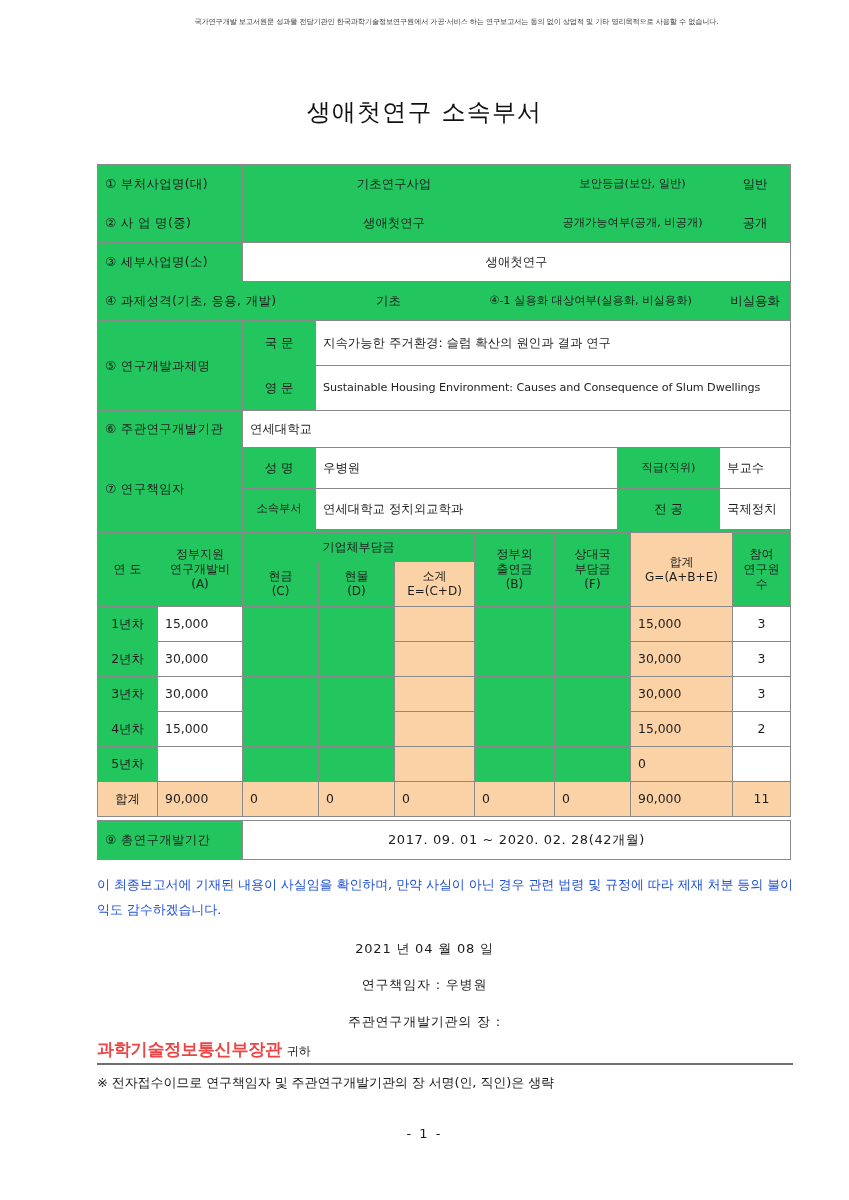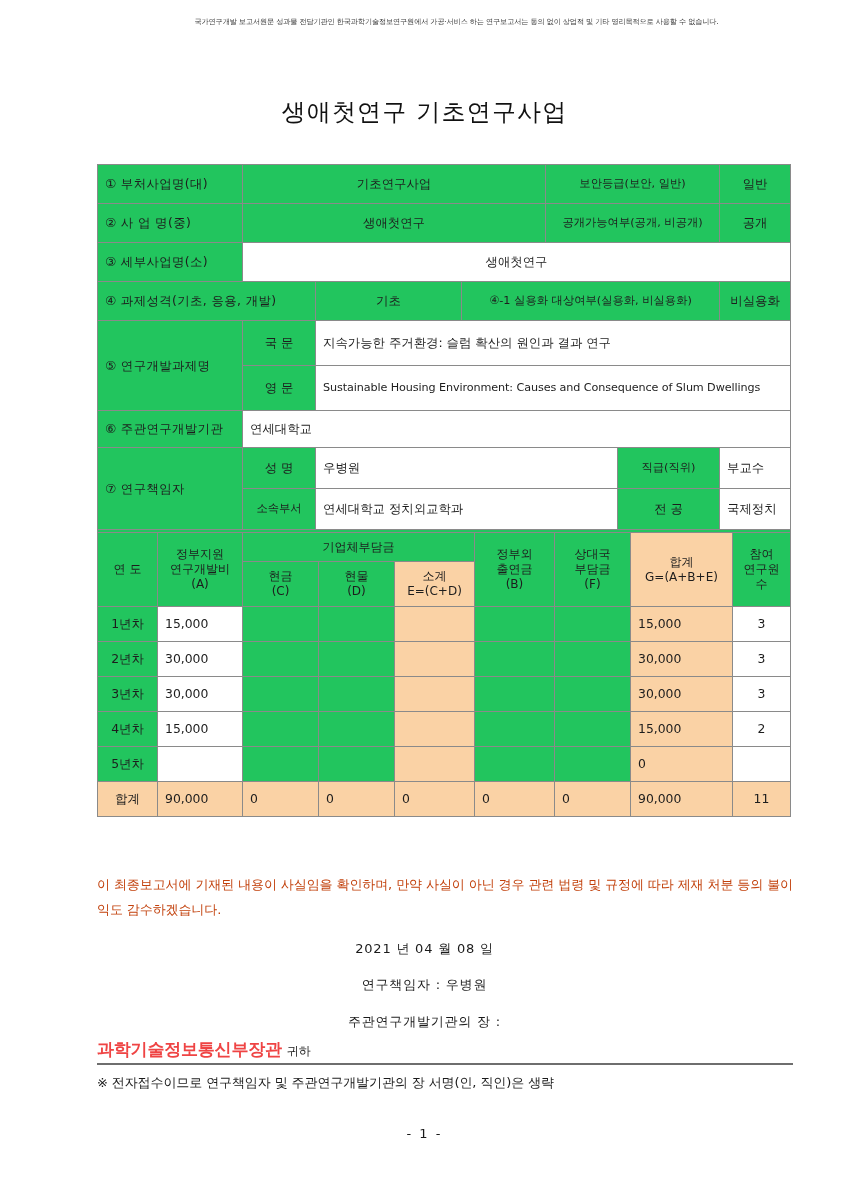--- a/index.html
+++ b/index.html
@@ -94,21 +94,21 @@
   
   .statement {
     position: absolute;
     left: 97px;
     top: 872px;
     width: 696px;
     font-size: 13px;
     line-height: 25px;
     letter-spacing: -0.1px;
     text-align: justify;
-    color: #c2410c;
+    color: #1d4ed8;
   }
 
   
   .sig {
     position: absolute;
     left: 0;
     width: 849px;
     text-align: center;
     font-size: 13px;
     letter-spacing: 0.8px;
@@ -171,21 +171,21 @@
     color: #1a1a1a;
   }
 </style>
 </head>
 <body>
 
 <div class="page">
 
   <div class="notice">국가연구개발 보고서원문 성과물 전담기관인 한국과학기술정보연구원에서 가공·서비스 하는 연구보고서는 동의 없이 상업적 및 기타 영리목적으로 사용할 수 없습니다.</div>
 
-  <div class="doc-title">생애첫연구 기초연구사업</div>
+  <div class="doc-title">생애첫연구 소속부서</div>
 
   <table class="main">
     <colgroup>
       <col style="width:145px">
       <col style="width:73px">
       <col style="width:73px">
       <col style="width:73px">
       <col style="width:84px">
       <col style="width:72px">
       <col style="width:102px">
@@ -374,20 +374,32 @@
         <td class="orange r h34">0</td>
         <td class="orange r h34">0</td>
         <td class="orange r h34">0</td>
         <td class="orange r h34">0</td>
         <td class="orange r h34">90,000</td>
         <td class="orange c h34">11</td>
       </tr>
     </tbody>
   </table>
 
+  <table class="main" style="top:820px;">
+    <colgroup>
+      <col style="width:145px">
+      <col style="width:548px">
+    </colgroup>
+    <tbody>
+      <tr>
+        <td class="gray l h38 sp-label">⑨ 총연구개발기간</td>
+        <td class="white c h38 period">2017. 09. 01 ~ 2020. 02. 28(42개월)</td>
+      </tr>
+    </tbody>
+  </table>
 
   <div class="statement">이 최종보고서에 기재된 내용이 사실임을 확인하며, 만약 사실이 아닌 경우 관련 법령 및 규정에 따라 제재 처분 등의 불이익도 감수하겠습니다.</div>
 
   <div class="sig sig-date">2021 년    04 월   08 일</div>
   <div class="sig sig-pi">연구책임자 :  우병원</div>
   <div class="sig sig-org">주관연구개발기관의 장 :</div>
 
   <div class="minister-wrap">
     <span class="minister">과학기술정보통신부장관</span><span class="minister-suffix">귀하</span>
   </div>

